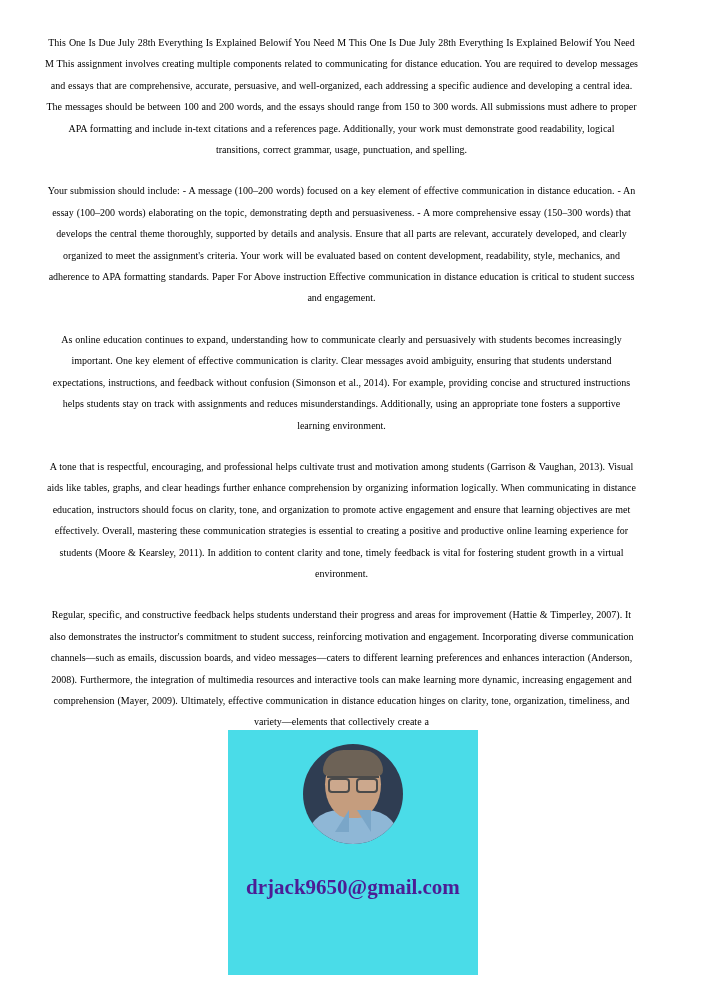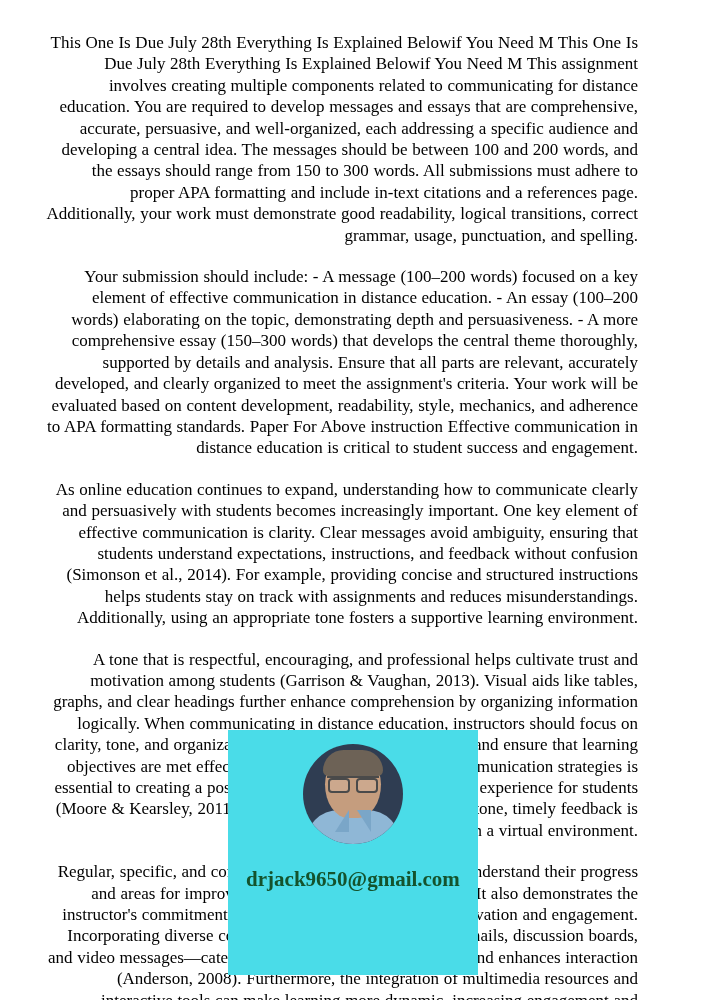--- a/index.html
+++ b/index.html
@@ -23,23 +23,23 @@
     height: 1000px;
     background: #ffffff;
   }
   #doc-body {
     position: absolute;
     left: 45px;
     top: 32px;
     width: 600px;
   }
   .para {
-    font-size: 17px;
+    font-size: 10px;
     line-height: 21.4px;
-    text-align: right;
+    text-align: center;
     margin: 0 7px 20px 0;
     word-spacing: 0.4px;
   }
   .para:last-child {
     margin-bottom: 0;
   }
   
   #contact-card {
     position: absolute;
     left: 228px;
@@ -142,22 +142,22 @@
     font-weight: bold;
     font-size: 22px;
     line-height: 31px;
     color: #111111;
   }
   .contact-email {
     font-family: "Liberation Serif", serif;
     font-weight: bold;
     font-size: 21px;
     line-height: 30px;
-    color: #14532d;
-    margin-top: 12px;
+    color: #4c1d95;
+    margin-top: 20px;
   }
 </style>
 </head>
 <body>
 
 <div id="page">
 
   <div id="doc-body">
     <p class="para">This One Is Due July 28th Everything Is Explained Belowif You Need M This One Is Due July 28th Everything Is Explained Belowif You Need M This assignment involves creating multiple components related to communicating for distance education. You are required to develop messages and essays that are comprehensive, accurate, persuasive, and well-organized, each addressing a specific audience and developing a central idea. The messages should be between 100 and 200 words, and the essays should range from 150 to 300 words. All submissions must adhere to proper APA formatting and include in-text citations and a references page. Additionally, your work must demonstrate good readability, logical transitions, correct grammar, usage, punctuation, and spelling.</p>
     <p class="para">Your submission should include: - A message (100–200 words) focused on a key element of effective communication in distance education. - An essay (100–200 words) elaborating on the topic, demonstrating depth and persuasiveness. - A more comprehensive essay (150–300 words) that develops the central theme thoroughly, supported by details and analysis. Ensure that all parts are relevant, accurately developed, and clearly organized to meet the assignment's criteria. Your work will be evaluated based on content development, readability, style, mechanics, and adherence to APA formatting standards. Paper For Above instruction Effective communication in distance education is critical to student success and engagement.</p>

